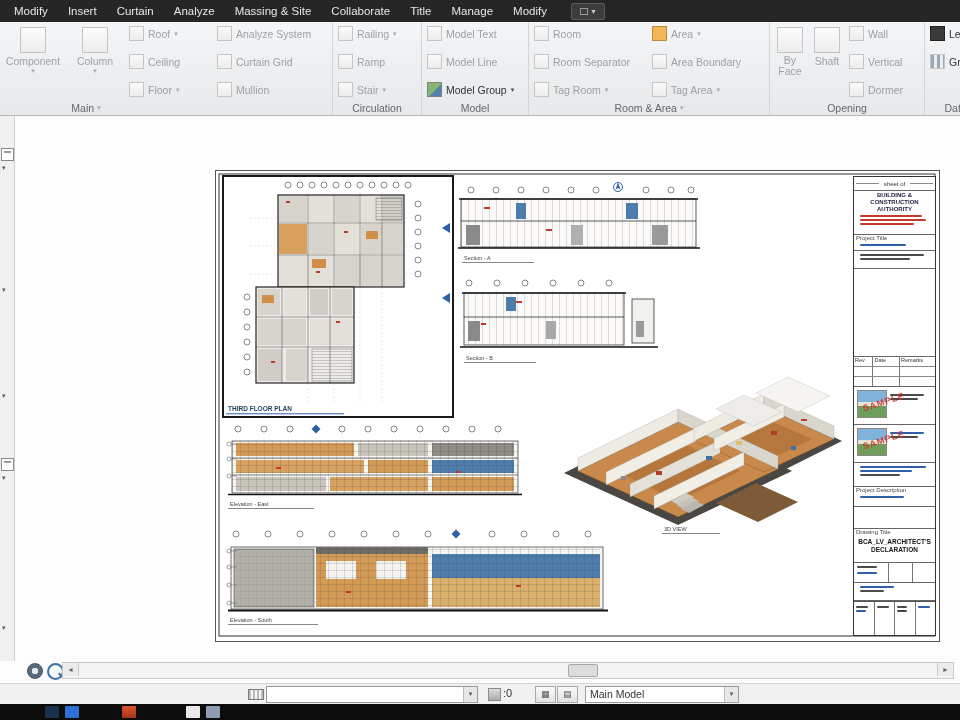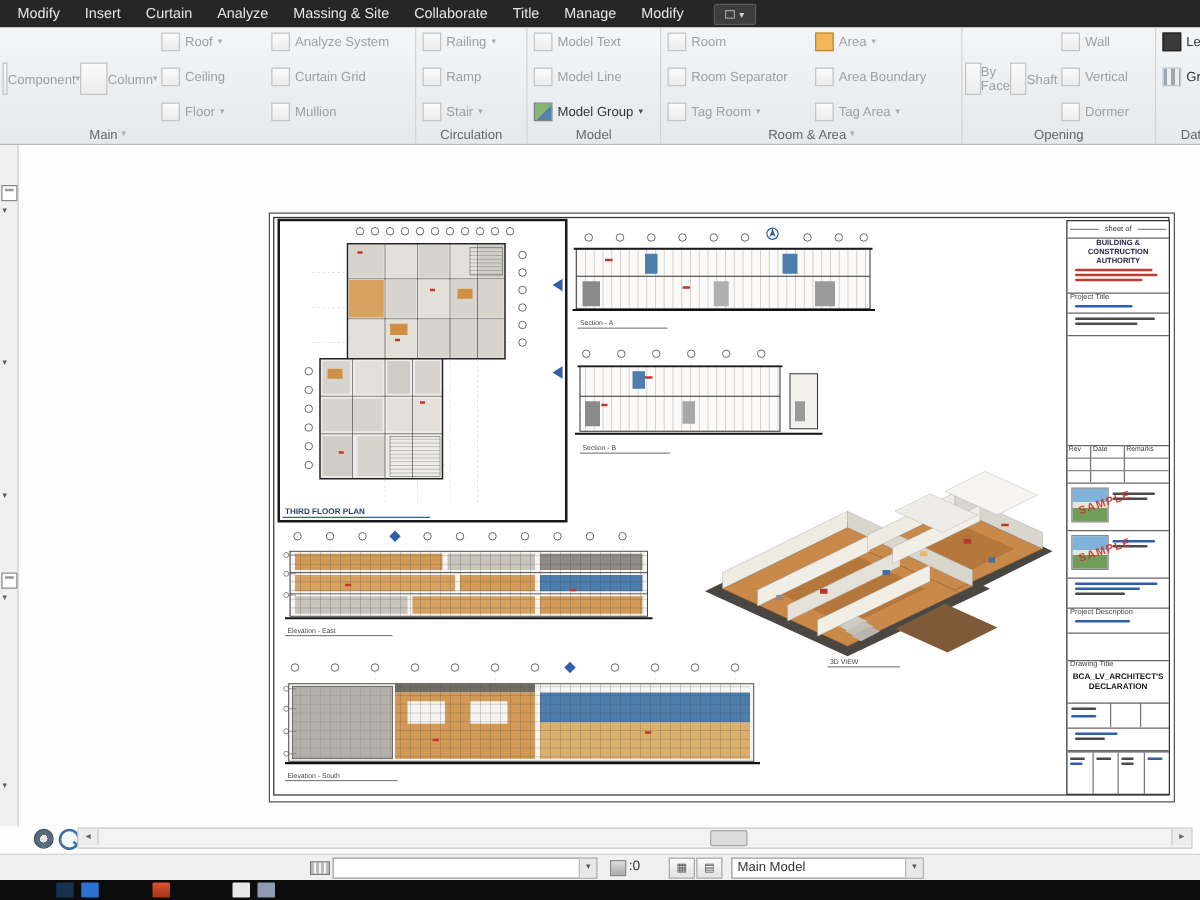--- a/index.html
+++ b/index.html
@@ -10,21 +10,21 @@
   .menubar{height:22px;background:#262626;display:flex;align-items:center;padding-left:4px}
   .mi{color:#e6e6e6;font-size:11.5px;padding:0 10px;line-height:22px;white-space:nowrap;cursor:default}
   .ribbon-toggle{margin-left:14px;width:32px;height:15px;background:#3d3d3d;border:1px solid #5a5a5a;border-radius:2px;color:#cfcfcf;font-size:8px;display:flex;align-items:center;justify-content:center;gap:3px}
   .ribbon-toggle .sq{width:6px;height:5px;border:1px solid #9a9a9a;display:inline-block}
 
   
   .ribbon{height:93px;background:linear-gradient(#f4f5f6,#e6e8e9);border-bottom:1px solid #b6babd;display:flex;overflow:hidden}
   .rpanel{display:flex;flex-direction:column;border-right:1px solid #d2d5d7;flex:none}
   .pbody{flex:1;display:flex;padding:1px 2px 0 2px}
   .plabel{height:15px;font-size:10.5px;color:#62686c;display:flex;align-items:center;justify-content:center;gap:3px}
-  .bigbtn{display:flex;flex-direction:row;align-items:center;padding-top:4px;color:#9da1a4;font-size:10.5px;flex:none}
+  .bigbtn{display:flex;flex-direction:column;align-items:center;padding-top:4px;color:#9da1a4;font-size:10.5px;flex:none}
   .bigicon{width:24px;height:24px;border:1px solid #c2c6c9;background:linear-gradient(#fbfbfb,#ececec);margin-bottom:2px}
   .scol{display:flex;flex-direction:column;justify-content:space-between;padding:2px 0;flex:none}
   .sbtn{display:flex;align-items:center;gap:4px;font-size:10.5px;color:#9da1a4;white-space:nowrap;height:17px;padding-left:3px}
   .sicon{width:13px;height:13px;border:1px solid #c2c6c9;background:linear-gradient(#fafafa,#ececec);flex:none}
   .caret{font-size:7px;color:#a7abae;line-height:1}
   .en{color:#2f3437}
   .icon-area{background:#f2b659;border-color:#bf8a33}
   .icon-mgroup{background:linear-gradient(135deg,#86b573 0 55%,#5581ad 55% 100%);border-color:#7d8184}
 
   
@@ -237,21 +237,21 @@
       <div class="plabel">
         <span>Room &amp; Area</span>
         <span class="caret">▾</span>
       </div>
     </div>
 
     <div class="rpanel" style="width:154px">
       <div class="pbody">
         <div class="bigbtn" style="width:36px">
           <span class="bigicon"></span>
-          <span style="line-height:11px">By Face</span>
+          <span style="text-align:center;line-height:11px">By Face</span>
         </div>
         <div class="bigbtn" style="width:38px">
           <span class="bigicon"></span>
           <span>Shaft</span>
         </div>
         <div class="scol" style="width:72px">
           <div class="sbtn">
             <span class="sicon"></span>
             <span>Wall</span>
           </div>

